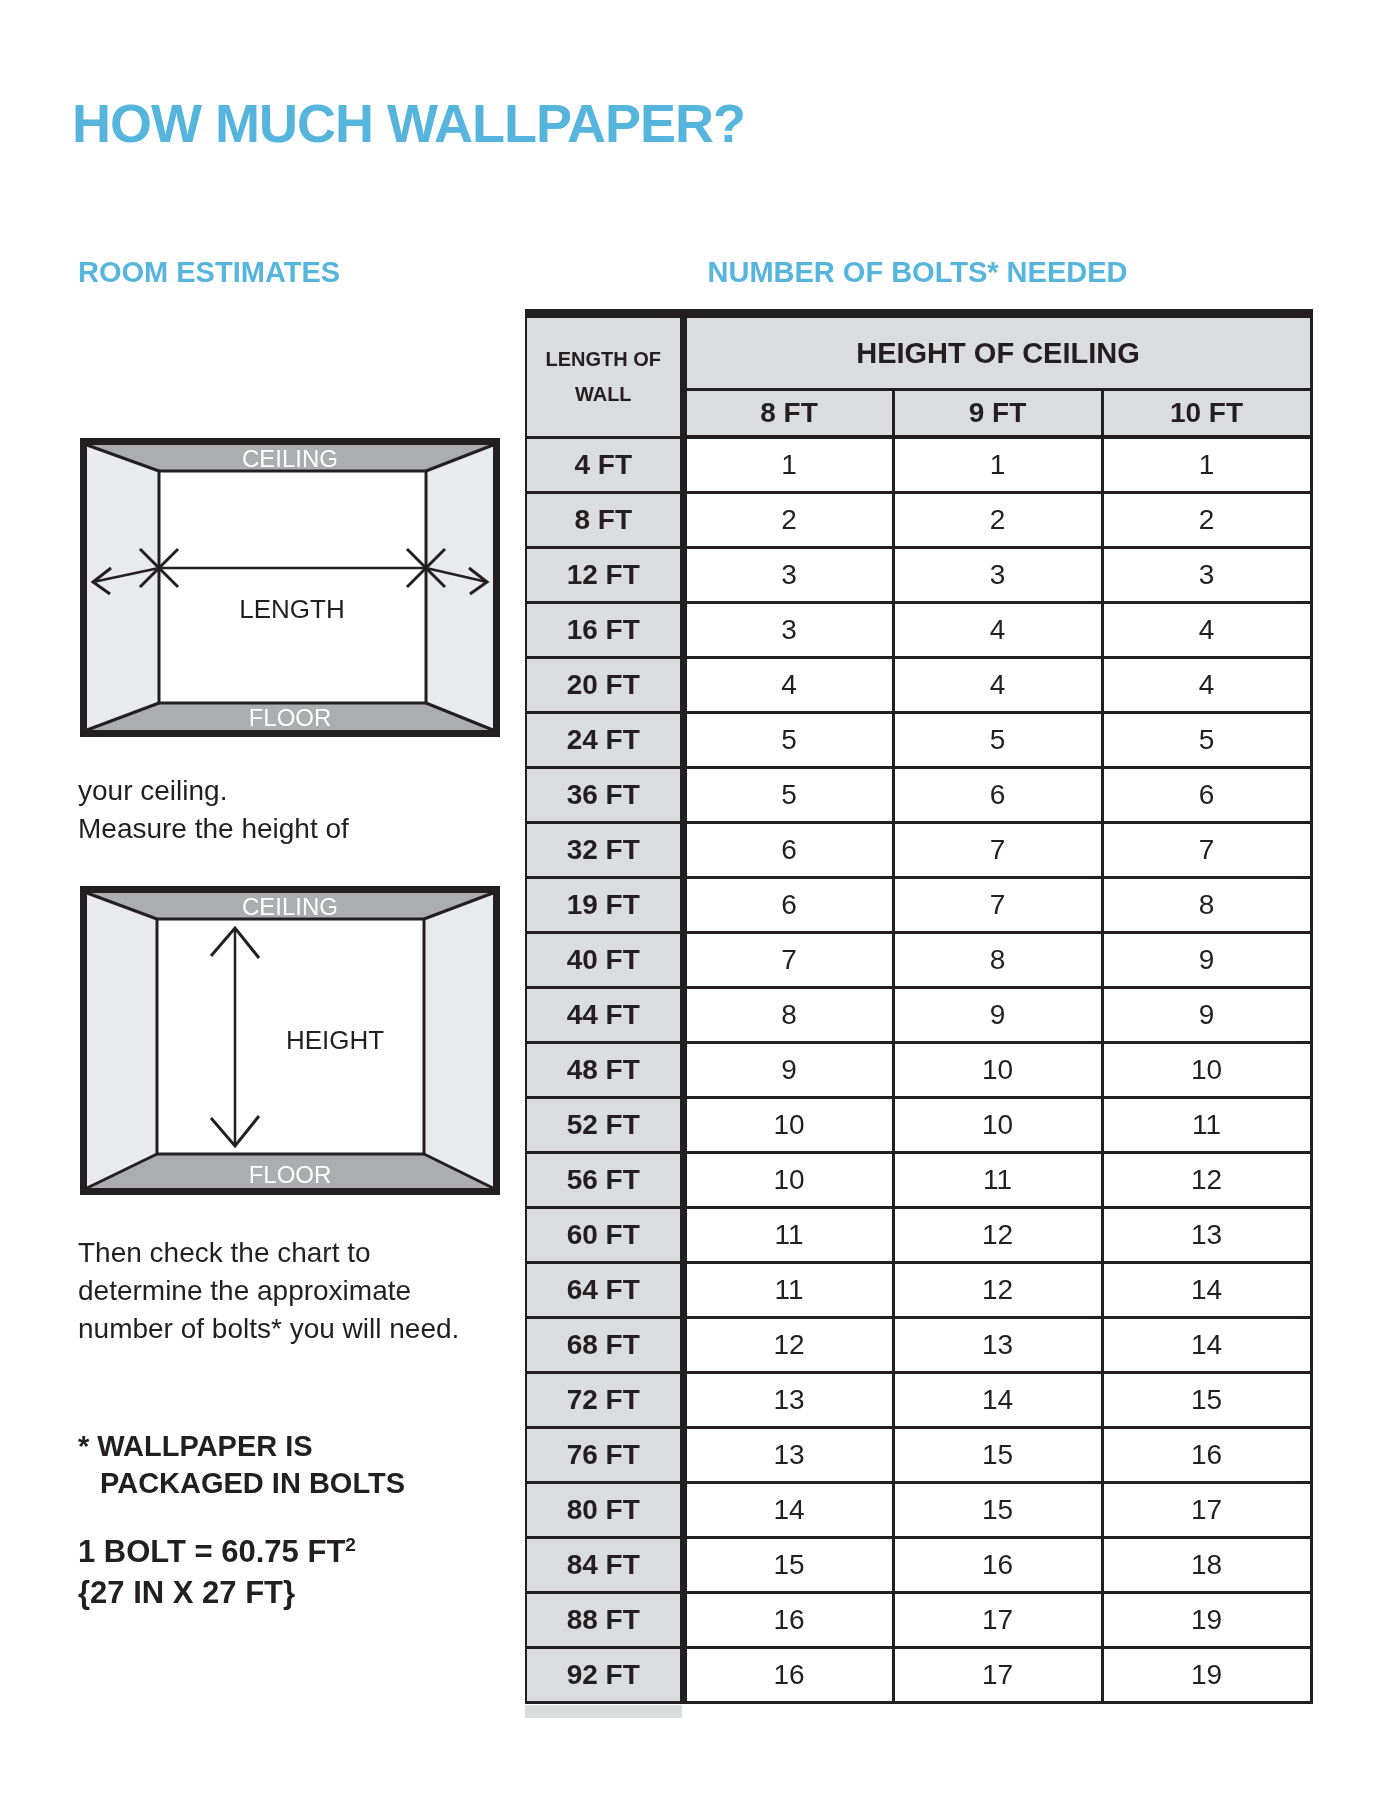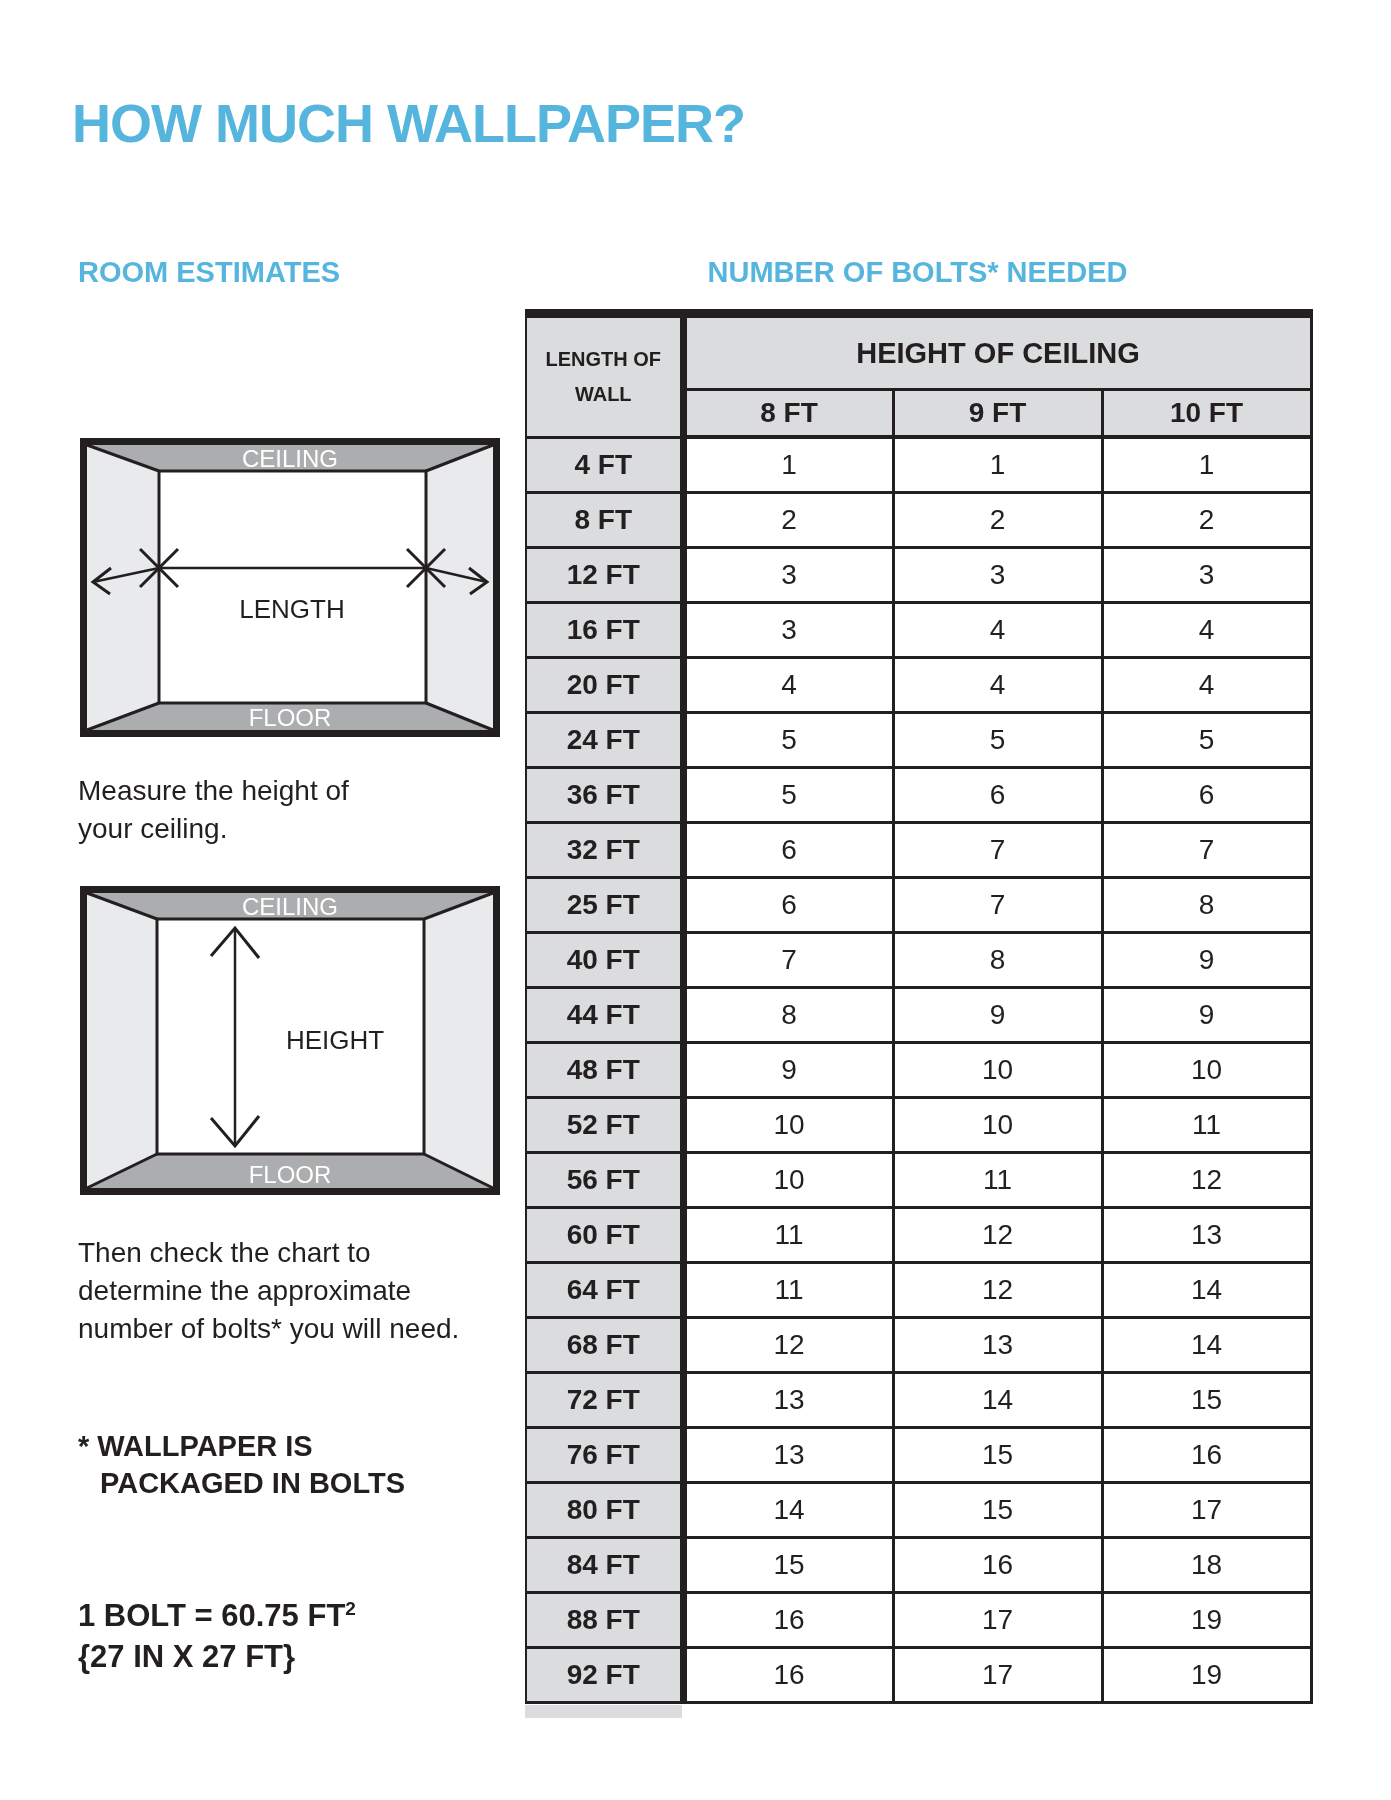--- a/index.html
+++ b/index.html
@@ -36,21 +36,21 @@
   .diagram-1{top:438px;}
   .diagram-2{top:886px;}
 
   .footnote{
     position:absolute;left:78px;top:1428px;
     font-size:29px;font-weight:800;line-height:37px;
   }
   .footnote .indent{padding-left:22px;}
 
   .bolt-spec{
-    position:absolute;left:78px;top:1588px;
+    position:absolute;left:78px;top:1524px;
     font-size:31px;font-weight:800;line-height:41px;
   }
   .bolt-spec sup{font-size:19px;vertical-align:super;}
 
   table.bolts-table{
     position:absolute;left:525px;top:309px;width:785px;
     border-collapse:collapse;table-layout:fixed;
   }
   .bolts-table th,.bolts-table td{
     border:3px solid var(--ink);padding:0;text-align:center;vertical-align:middle;
@@ -123,22 +123,22 @@
         <polyline points="31,130 13,144 30,156" stroke-width="3"></polyline>
         <polyline points="389,130 407,144 390,156" stroke-width="3"></polyline>
       </g>
       <text x="210" y="29" text-anchor="middle" font-size="24" fill="#ffffff">CEILING</text>
       <text x="210" y="288" text-anchor="middle" font-size="24" fill="#ffffff">FLOOR</text>
       <text x="212" y="180" text-anchor="middle" font-size="26" fill="#231F20">LENGTH</text>
     </svg>
   </div>
 
   <div class="para para-2">
+    <div>your ceiling.</div>
     <div>Measure the height of</div>
-    <div>your ceiling.</div>
   </div>
 
   <div class="diagram diagram-2">
     <svg width="420" height="309" viewBox="0 0 420 309">
       <rect x="3.5" y="3.5" width="413" height="302" fill="#ffffff" stroke="#231F20" stroke-width="7"></rect>
       <polygon points="7,7 413,7 344,33 77,33" fill="#ACADAF"></polygon>
       <polygon points="7,302 77,268 344,268 413,302" fill="#ACADAF"></polygon>
       <polygon points="7,7 77,33 77,268 7,302" fill="#E9EAEC"></polygon>
       <polygon points="413,7 344,33 344,268 413,302" fill="#E9EAEC"></polygon>
       <rect x="77" y="33" width="267" height="235" fill="#ffffff" stroke="#231F20" stroke-width="3"></rect>
@@ -235,21 +235,21 @@
           <td class="val">6</td>
           <td class="val">6</td>
         </tr>
         <tr>
           <td class="rowhead">32 FT</td>
           <td class="val">6</td>
           <td class="val">7</td>
           <td class="val">7</td>
         </tr>
         <tr>
-          <td class="rowhead">25 FT</td>
+          <td class="rowhead">19 FT</td>
           <td class="val">6</td>
           <td class="val">7</td>
           <td class="val">8</td>
         </tr>
         <tr>
           <td class="rowhead">40 FT</td>
           <td class="val">7</td>
           <td class="val">8</td>
           <td class="val">9</td>
         </tr>

